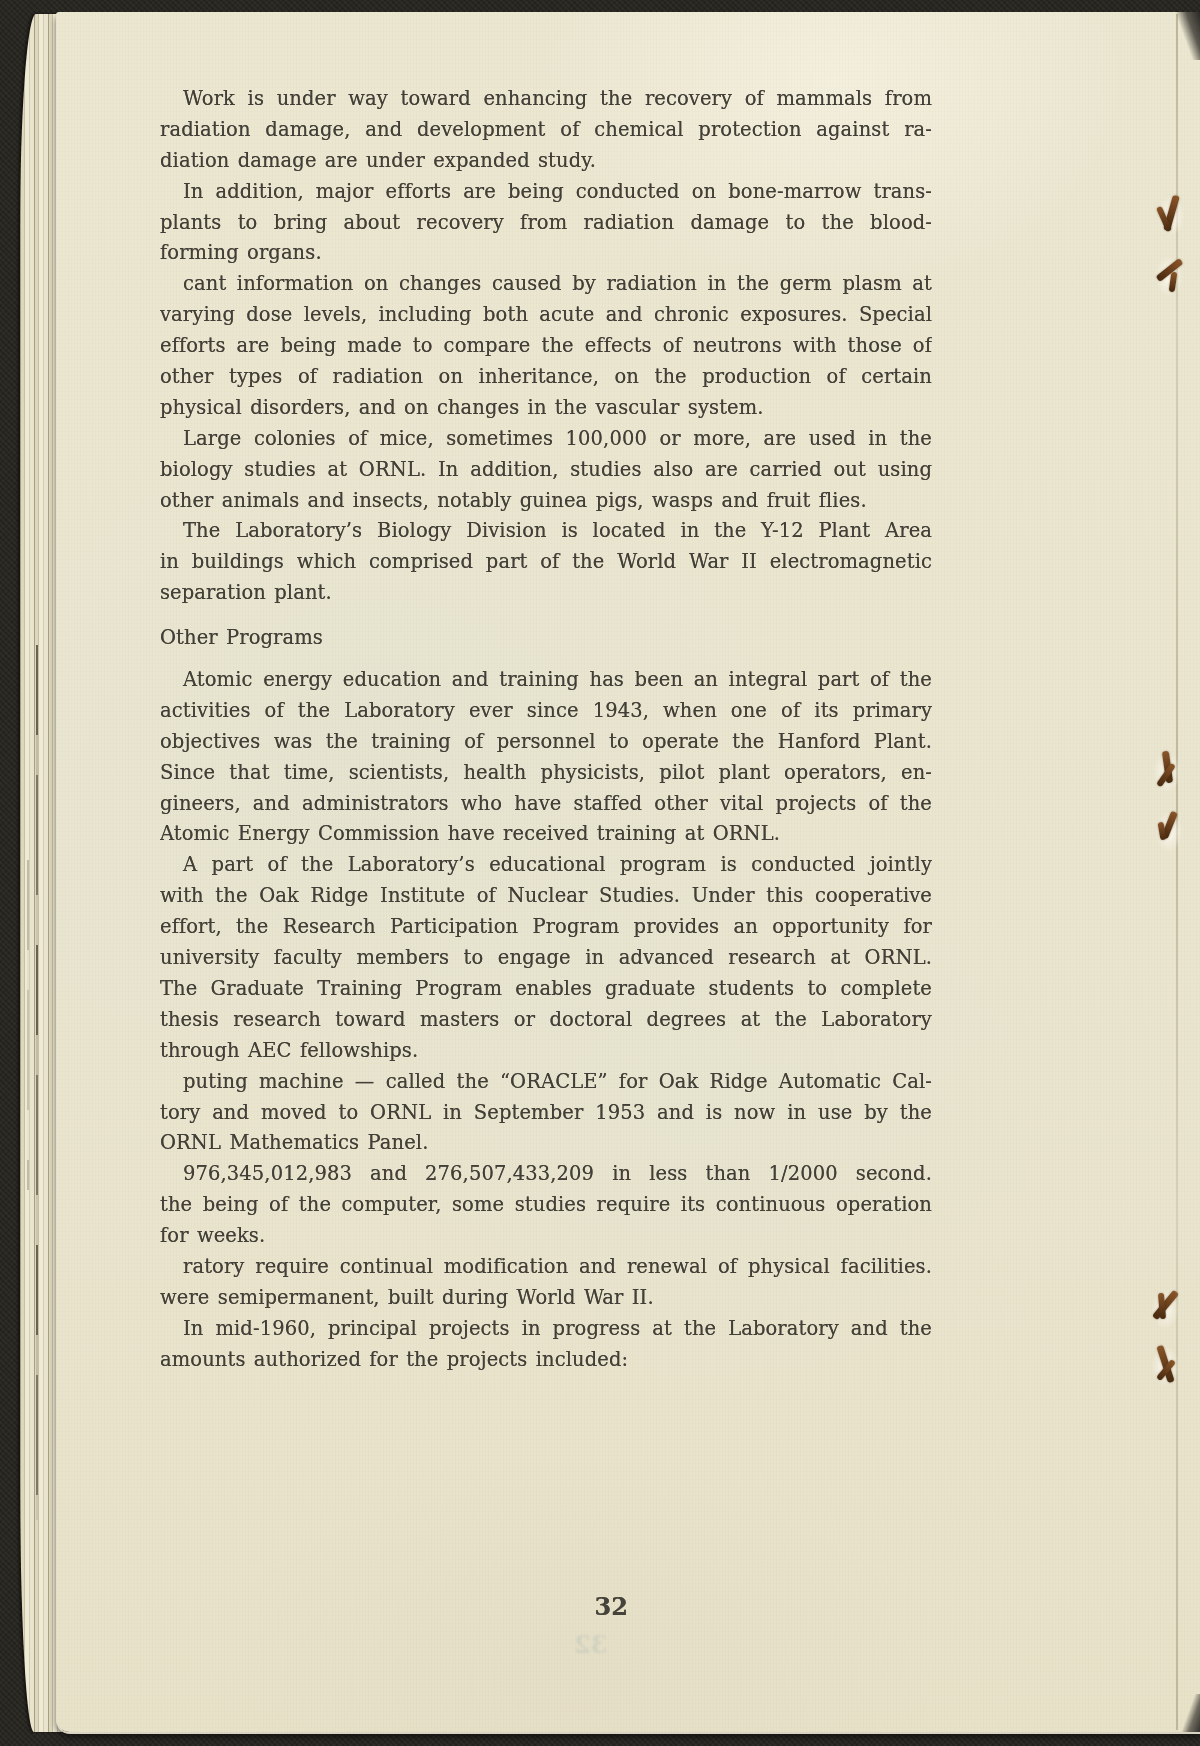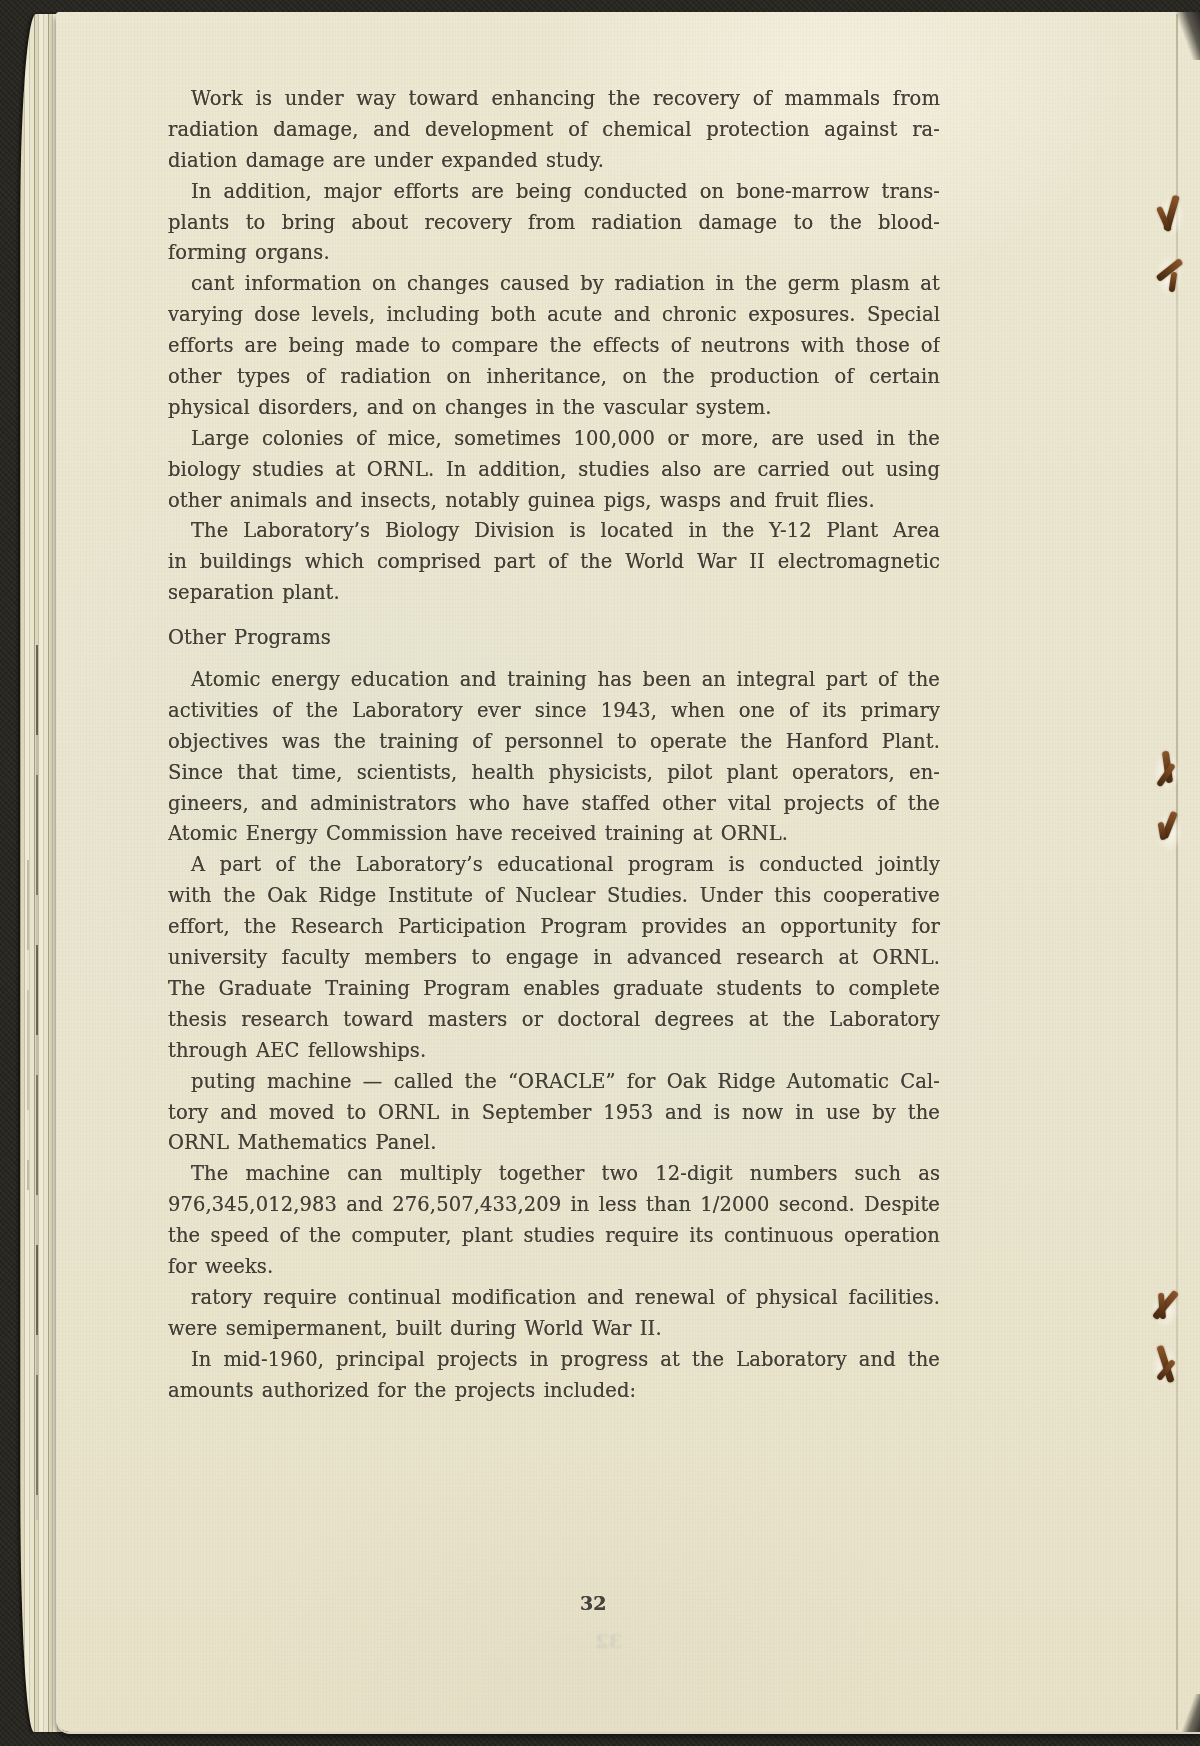--- a/index.html
+++ b/index.html
@@ -81,34 +81,34 @@
   .s5{left:1146px;top:1281px;} .s5 .bar1{transform:rotate(40deg);height:34px;} .s5 .bar2{transform:rotate(-5deg);left:13px;top:12px;}
   .s6{left:1146px;top:1338px;} .s6 .bar1{transform:rotate(-18deg);height:38px;} .s6 .bar2{transform:rotate(40deg);left:17px;top:20px;height:24px;}
   
   .corner{position:absolute;pointer-events:none;}
   .corner.tr{right:0;top:12px;width:26px;height:48px;
     background:linear-gradient(250deg, rgba(32,30,27,0.95) 0%, rgba(32,30,27,0.7) 32%, transparent 58%);}
   .corner.br{right:0;bottom:14px;width:18px;height:38px;
     background:linear-gradient(290deg, rgba(32,30,27,0.9) 0%, rgba(32,30,27,0.6) 35%, transparent 60%);}
   
   .text-block{
-    position:absolute;left:168px;top:84px;width:772px;
+    position:absolute;left:160px;top:84px;width:772px;
     font-size:19.5px;color:#413f37;letter-spacing:0.1px;word-spacing:2px;
     text-shadow:0 0 0.6px rgba(65,62,52,0.75);
   }
   .line{
     height:30.9px;line-height:30.9px;overflow:hidden;
     text-align:justify;text-align-last:justify;
   }
   .line.last{text-align-last:left;}
   .paragraph .line:first-child{text-indent:23px;}
   .heading{height:30.9px;line-height:30.9px;margin-top:14px;margin-bottom:11px;}
   .page-number{
     position:absolute;left:580px;top:1592px;width:48px;
-    text-align:left;font-size:19px;font-weight:700;color:#45433b;
+    text-align:right;font-size:24px;font-weight:700;color:#45433b;
     text-shadow:0 0 0.6px rgba(65,62,52,0.75);
   }
   .page-number.ghost{
     top:1630px;left:574px;color:rgba(120,155,165,0.18);
     transform:scaleX(-1);filter:blur(1px);text-shadow:none;
   }
 </style>
 </head>
 <body>
 
@@ -201,23 +201,22 @@
       <div class="line">The Graduate Training Program enables graduate students to complete</div>
       <div class="line">thesis research toward masters or doctoral degrees at the Laboratory</div>
       <div class="line last">through AEC fellowships.</div>
     </div>
     <div class="paragraph">
       <div class="line">puting machine — called the “ORACLE” for Oak Ridge Automatic Cal-</div>
       <div class="line">tory and moved to ORNL in September 1953 and is now in use by the</div>
       <div class="line last">ORNL Mathematics Panel.</div>
     </div>
     <div class="paragraph">
-      <div class="line">The machine can multiply together two 12-digit numbers such as</div>
       <div class="line">976,345,012,983 and 276,507,433,209 in less than 1/2000 second. Despite</div>
-      <div class="line">the speed of the computer, plant studies require its continuous operation</div>
+      <div class="line">the being of the computer, some studies require its continuous operation</div>
       <div class="line last">for weeks.</div>
     </div>
     <div class="paragraph">
       <div class="line">ratory require continual modification and renewal of physical facilities.</div>
       <div class="line last">were semipermanent, built during World War II.</div>
     </div>
     <div class="paragraph">
       <div class="line">In mid-1960, principal projects in progress at the Laboratory and the</div>
       <div class="line last">amounts authorized for the projects included:</div>
     </div>

